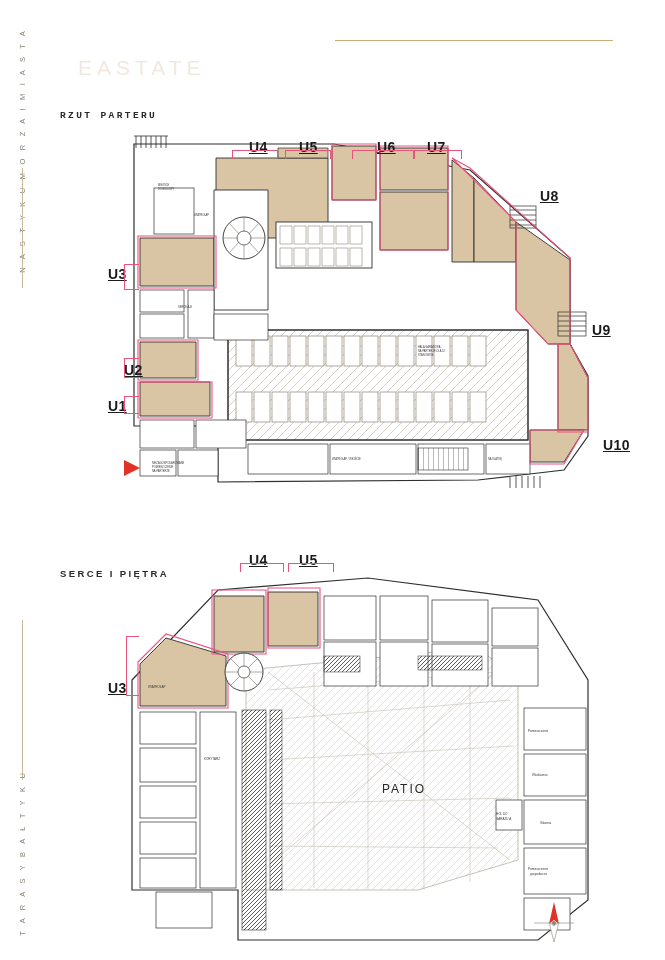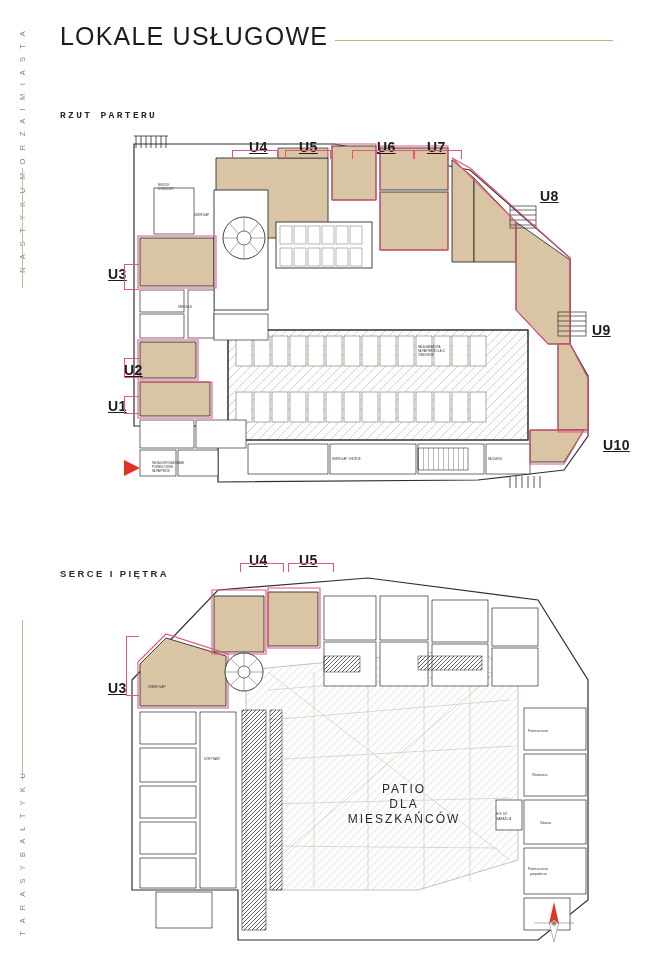--- a/index.html
+++ b/index.html
@@ -86,22 +86,22 @@
 
 <div class="page">
 
   <div class="left-rail">
     <div class="rail-text rail-top">N A   S T Y K U   M O R Z A   I   M I A S T A</div>
     <div class="rail-line rail-line-a"></div>
     <div class="rail-line rail-line-b"></div>
     <div class="rail-text rail-bottom">T A R A S Y   B A Ł T Y K U</div>
   </div>
 
-  <div class="title">LOKALE USŁUGOWE</div>
   <div class="title-rule"></div>
+  <div class="brand">EASTATE</div>
 
   <div class="section-label sec1">RZUT PARTERU</div>
   <div class="section-label sec2">SERCE I PIĘTRA</div>
 
   <div class="plan" style="left:118px;top:130px;">
     <svg width="510" height="375" viewBox="0 0 510 375">
       <defs>
         <pattern id="gpark" width="9" height="9" patternUnits="userSpaceOnUse">
           <path d="M0 9 L9 0" stroke="#b9b2a6" stroke-width="0.6"></path>
         </pattern>
@@ -399,21 +399,20 @@
   <div class="tag" style="left:249px;top:552px;">U4</div>
   <div class="tag" style="left:299px;top:552px;">U5</div>
   <div class="tag" style="left:108px;top:680px;">U3</div>
 
   <div class="bracket" style="left:240px;top:563px;width:42px;height:8px;border-left-width:1px;border-right-width:1px;border-top-width:1px;"></div>
   <div class="bracket" style="left:288px;top:563px;width:44px;height:8px;border-left-width:1px;border-right-width:1px;border-top-width:1px;"></div>
   <div class="bracket" style="left:126px;top:636px;width:12px;height:58px;border-left-width:1px;border-top-width:1px;border-bottom-width:1px;"></div>
 
   <div class="patio-label">
     <div>PATIO</div>
-    <div>DLA MIESZKAŃCÓW</div>
   </div>
 
   <div class="compass">
     <svg width="52" height="46" viewBox="0 0 52 46">
       <polygon points="26,4 31,26 26,22 21,26" fill="#e03325"></polygon>
       <polygon points="26,44 21,24 26,28 31,24" fill="#ffffff" stroke="#8a8378" stroke-width="0.6"></polygon>
       <line x1="6" y1="25" x2="46" y2="25" stroke="#8a8378" stroke-width="0.6"></line>
       <circle cx="26" cy="25" r="2" fill="#8a8378"></circle>
     </svg>
   </div>

